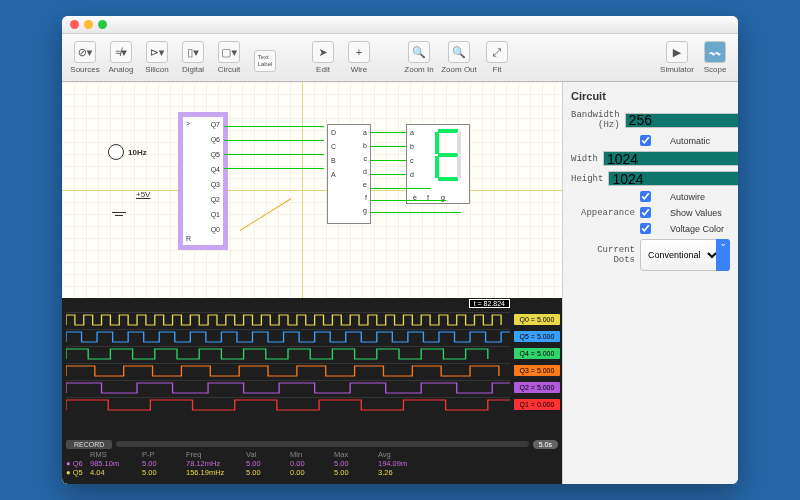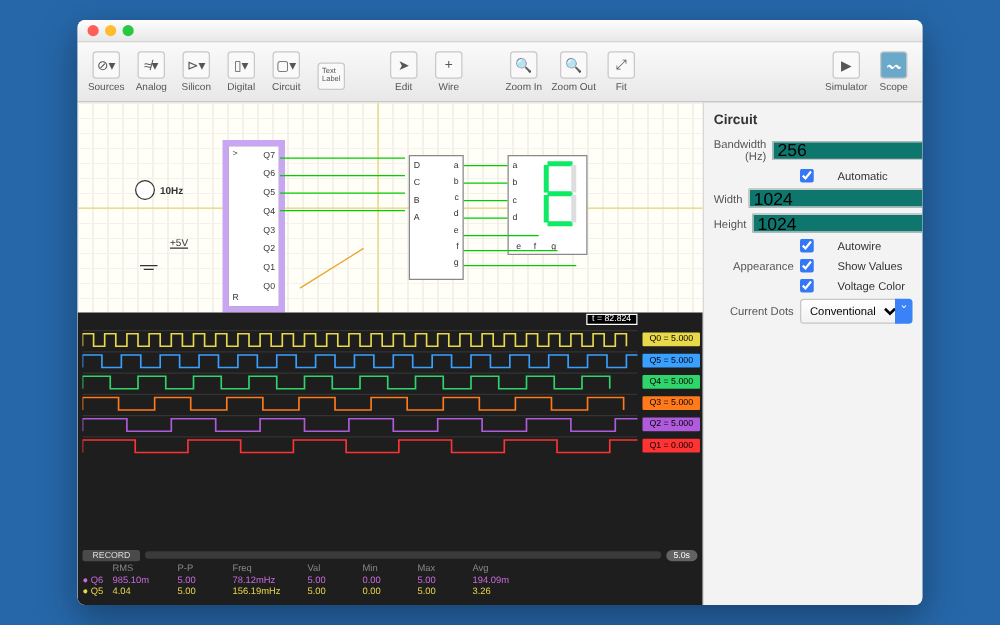--- a/index.html
+++ b/index.html
@@ -41,44 +41,44 @@
   .seg .tr{left:22px;top:3px;width:4px;height:22px; background:#ddd;} .seg .br{left:22px;top:27px;width:4px;height:22px;background:#ddd;}
   .wire { position:absolute; background:#0c0; }
   .wire-h { height:1px; }
   .lbl { position:absolute; font-size:8px; color:#333; }
   .src { position:absolute; left:46px; top:62px; width:16px; height:16px; border:1px solid #333; border-radius:50%; background:#fff; }
   .gnd { position:absolute; left:50px; top:130px; width:14px; height:10px; }
   .gnd::before{content:"";position:absolute;left:0;top:0;width:14px;height:1px;background:#333;}
   .gnd::after{content:"";position:absolute;left:3px;top:3px;width:8px;height:1px;background:#333;}
   .diag { position:absolute; width:60px; height:1px; background:#e6a628; transform-origin:left center; }
 
-  .scope { height: 234px; background:#1e1e1e; position:relative; font-size:8px; color:#ddd; }
+  .scope { height: 186px; background:#1e1e1e; position:relative; font-size:8px; color:#ddd; }
   .scope .lanes { position:absolute; left:0; right:0; top:14px; bottom:46px; }
   .lane { position:absolute; left:4px; right:52px; height:14px; border-top:1px solid #333;}
   .lane-lbl { position:absolute; right:2px; width:46px; height:11px; line-height:11px; text-align:center; font-size:7px; border-radius:1px; }
   .rec-row { position:absolute; left:4px; right:4px; bottom:34px; height:12px; display:flex; align-items:center; gap:4px; }
   .rec-btn { background:#4a4a4a; color:#ddd; font-size:7px; padding:1px 8px; border-radius:2px; }
   .slider { flex:1; height:6px; background:#3a3a3a; border-radius:3px; }
   .dur { background:#636363; color:#fff; font-size:7px; padding:1px 6px; border-radius:7px;}
   .table { position:absolute; left:4px; right:4px; bottom:0; height:34px; font-size:7.5px; color:#bbb;}
   .table .hdr, .table .row { display:grid; grid-template-columns: 24px 52px 44px 60px 44px 44px 44px 44px; }
   .table .hdr { color:#888; }
   .row.q6 { color:#c86bdc; } .row.q5 { color:#e8d84a; }
   .tbadge { position:absolute; right:52px; top:1px; background:#000; color:#fff; font-size:7px; padding:0 4px; border:1px solid #fff;}
 
   .inspector { width:176px; background:#f3f3f3; border-left:1px solid #d0d0d0; padding:8px 8px; font-size:9.5px; color:#333; }
   .inspector h3 { font-size:11px; font-weight:600; margin-bottom:8px;}
   .form-row { display:flex; align-items:center; margin-bottom:5px; gap:5px; }
-  .form-row .fl { width:64px; text-align:right; color:#555; font-size:9px;}
+  .form-row .fl { width:64px; text-align:right; color:#555; font-size:9px;font-family:Liberation Mono, monospace;}
   .form-row input[type=text] { flex:1; height:15px; border:1px solid #c6c6c6; background:#0f766e; font-size:14px; padding:0 3px;}
   .stepper { width:10px; height:15px; display:flex; flex-direction:column; }
   .stepper div{flex:1;border:1px solid #c0c0c0;background:#f7f7f7;font-size:5px;text-align:center;line-height:6px;}
   .chk { display:flex; align-items:center; gap:19px; font-size:9px; }
   .chk input { accent-color:#3478f6; width:11px; height:11px;}
-  select.mac { flex:1; height:20px; border:1px solid #c6c6c6; border-radius:3px; background:linear-gradient(#fff,#f2f2f2); font-size:9px; padding:0 3px; position:relative;}
+  select.mac { flex:1; height:32px; border:1px solid #c6c6c6; border-radius:3px; background:linear-gradient(#fff,#f2f2f2); font-size:9px; padding:0 3px; position:relative;}
   .sel-wrap { flex:1; position:relative; }
   .sel-wrap::after{content:"";position:absolute;right:0;top:0;bottom:0;width:14px;background:#3a82f7;border-radius:0 3px 3px 0;}
   .sel-wrap::before{content:"⌄";position:absolute;right:3px;top:-1px;color:#fff;font-size:9px;z-index:2;}
 </style>
 </head>
 <body>
 
 <div class="window">
   <div class="titlebar">
     <div class="tl-dots">

